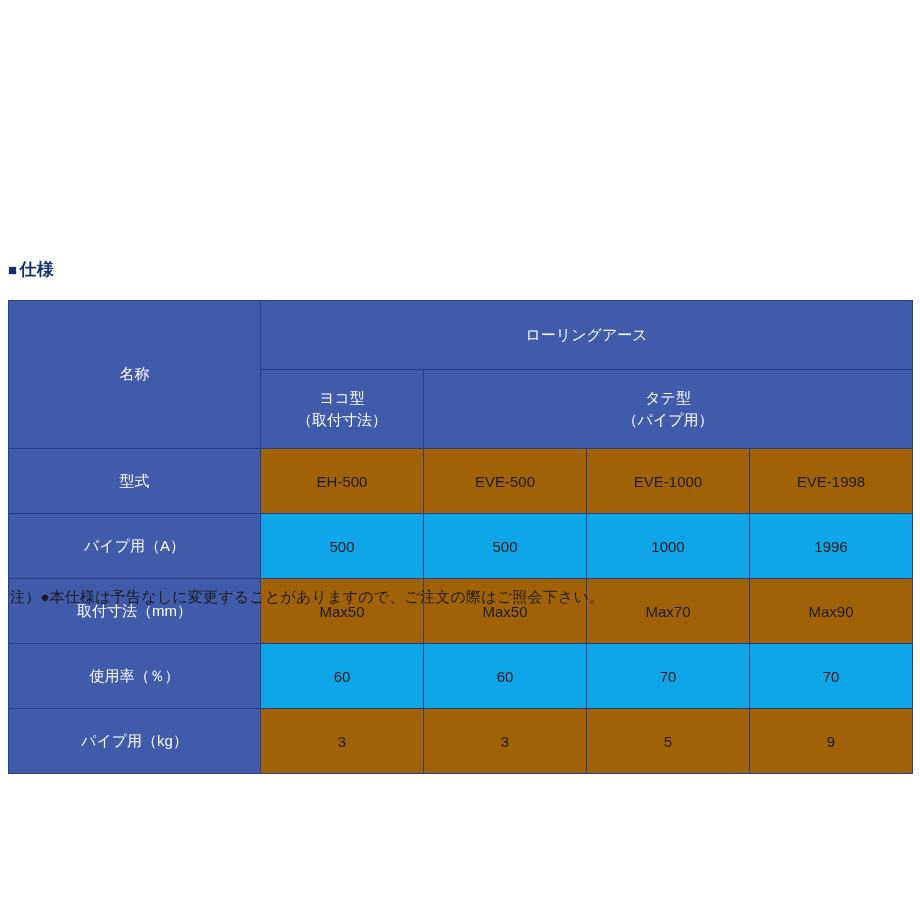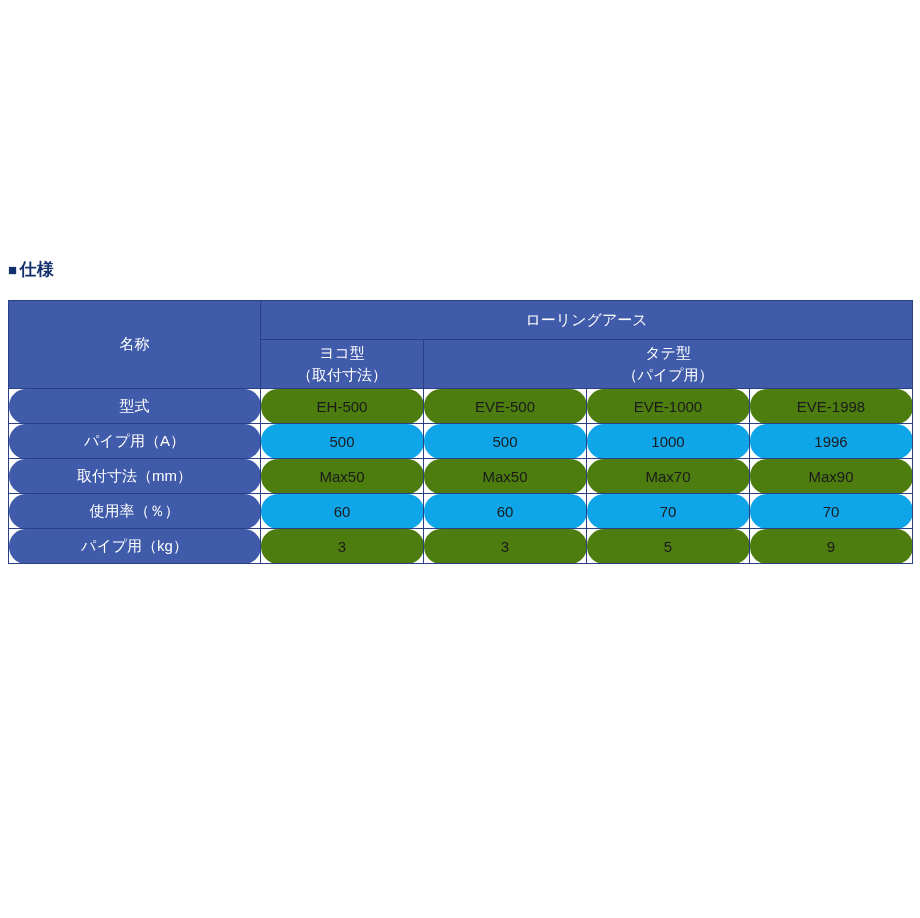--- a/index.html
+++ b/index.html
@@ -42,56 +42,55 @@
     top: 300px;
     width: 904px;
     border-collapse: collapse;
     table-layout: fixed;
     font-size: 15px;
   }
   table.spec td, table.spec th {
     border: 1px solid #2a3f86;
     text-align: center;
     vertical-align: middle;
-    padding: 0;
+    padding: 15px;
     font-weight: normal;
     margin-left: 41px;
   }
   .hdr-blue {
     background: #3f5ba9;
     color: #ffffff;
     font-weight: bold;
   }
   .row-label {
     background: #3f5ba9;
     color: #ffffff;
     font-weight: bold;
     font-size: 15px;
   }
   .cell-white {
-    background: #4d7c0f;
+    background: #a16207;
     color: #1b1b1b;
   }
   .cell-tint {
     background: #0ea5e9;
     color: #1b1b1b;
   }
   .h-name {
     height: 86px;
   }
   .h-group {
     height: 38px;
   }
   .h-sub {
     height: 48px;
     line-height: 1.45;
   }
   .h-row {
     height: 34px;
-    border-radius: 17px;
   }
   .sub-two-lines {
     display: block;
     line-height: 1.5;
   }
   .note {
     position: absolute;
     left: 10px;
     top: 588px;
     font-size: 15px;
@@ -167,14 +166,15 @@
       <tr>
         <td class="row-label h-row">パイプ用（kg）</td>
         <td class="cell-white h-row">3</td>
         <td class="cell-white h-row">3</td>
         <td class="cell-white h-row">5</td>
         <td class="cell-white h-row">9</td>
       </tr>
     </tbody>
   </table>
 
+  <div class="note">注）●本仕様は予告なしに変更することがありますので、ご注文の際はご照会下さい。</div>
 
 </div>
 
 </body></html>

